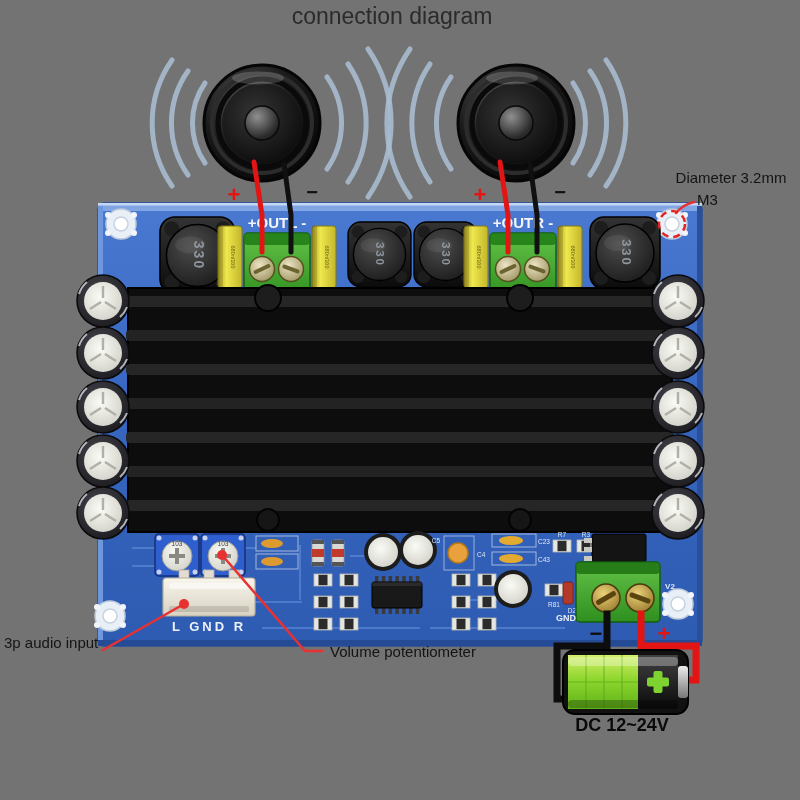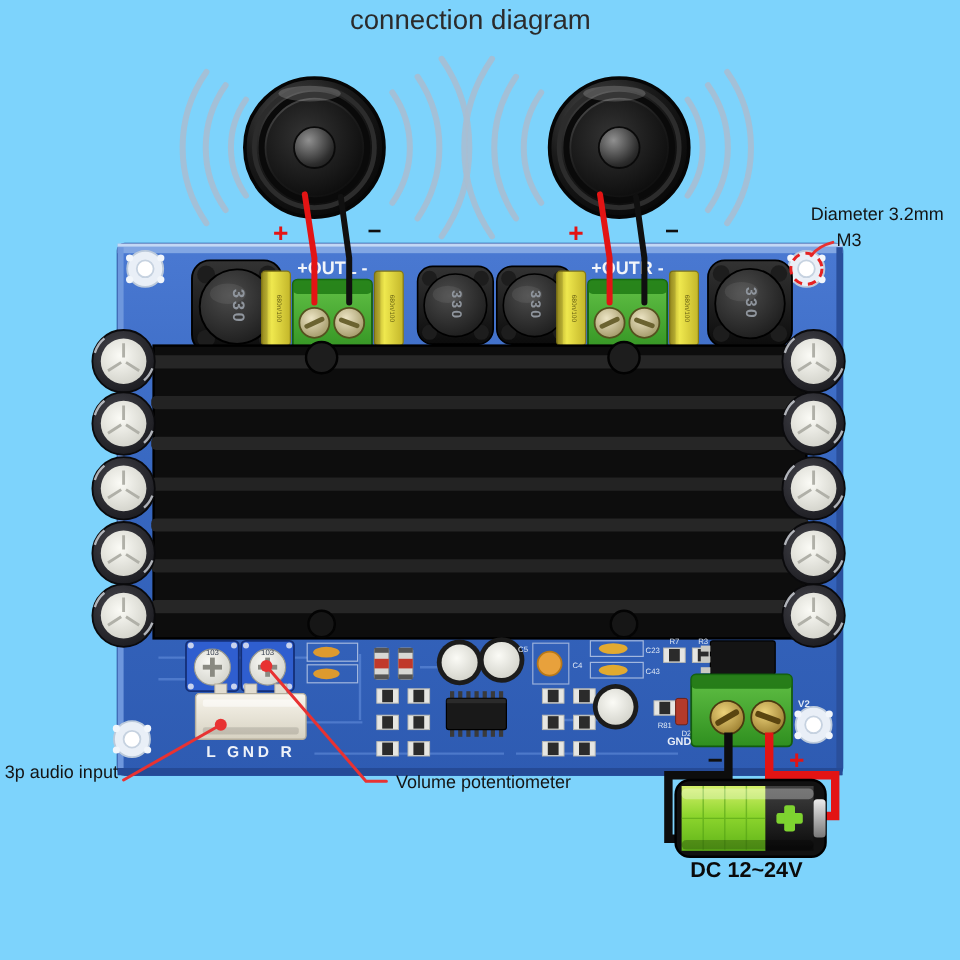--- a/index.html
+++ b/index.html
@@ -1,16 +1,16 @@
 <!DOCTYPE html>
 <html><head>
 <meta charset="utf-8">
 <style>
   html,body{margin:0;padding:0;background:#ffffff;}
-  #stage{width:800px;height:800px;position:relative;background:#7dd3fc;overflow:hidden;}
+  #stage{width:800px;height:800px;position:relative;background:#737373;overflow:hidden;}
   svg{display:block;}
   text{font-family:"Liberation Sans",sans-serif;}
   .t-title{font-size:23px;fill:#2b2b2b;}
   .t-label{font-size:15px;fill:#141414;}
   .t-dc{font-size:18px;font-weight:bold;fill:#0a0a0a;}
   .t-silk{font-size:15px;font-weight:bold;fill:#f2f5fa;}
   .t-silk-s{font-size:13px;font-weight:bold;fill:#eef2f8;letter-spacing:3px;}
   .t-ref{font-size:6.5px;fill:#dfe8f5;}
   .t-gnd{font-size:9px;font-weight:bold;fill:#e8eef8;}
   .t-v2{font-size:8px;font-weight:bold;fill:#dfe8f5;}

